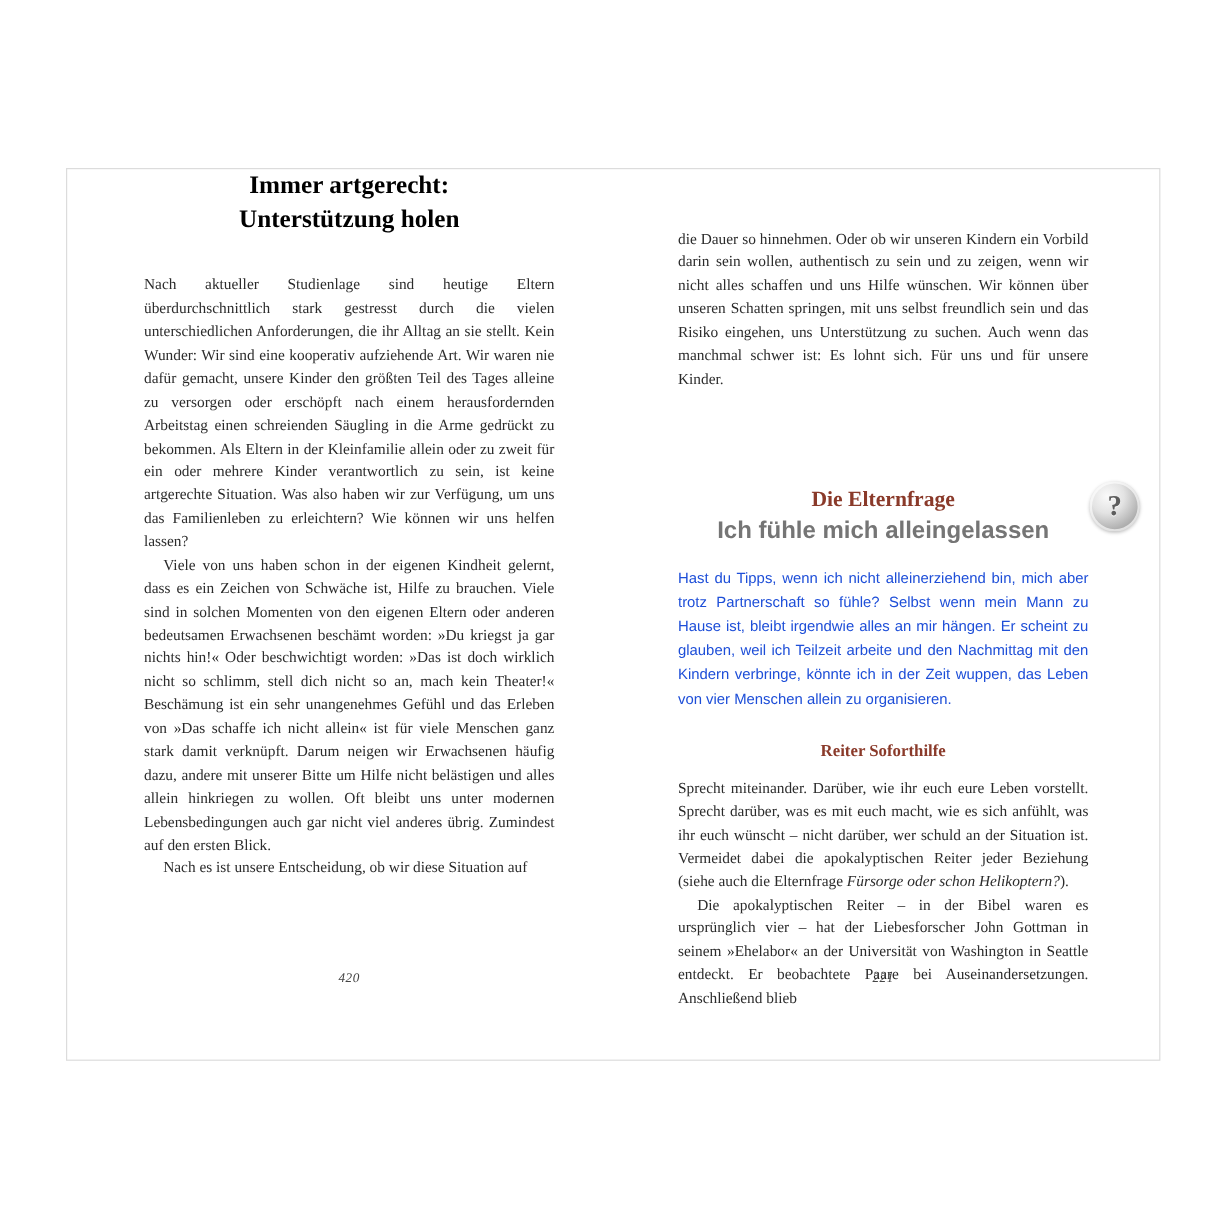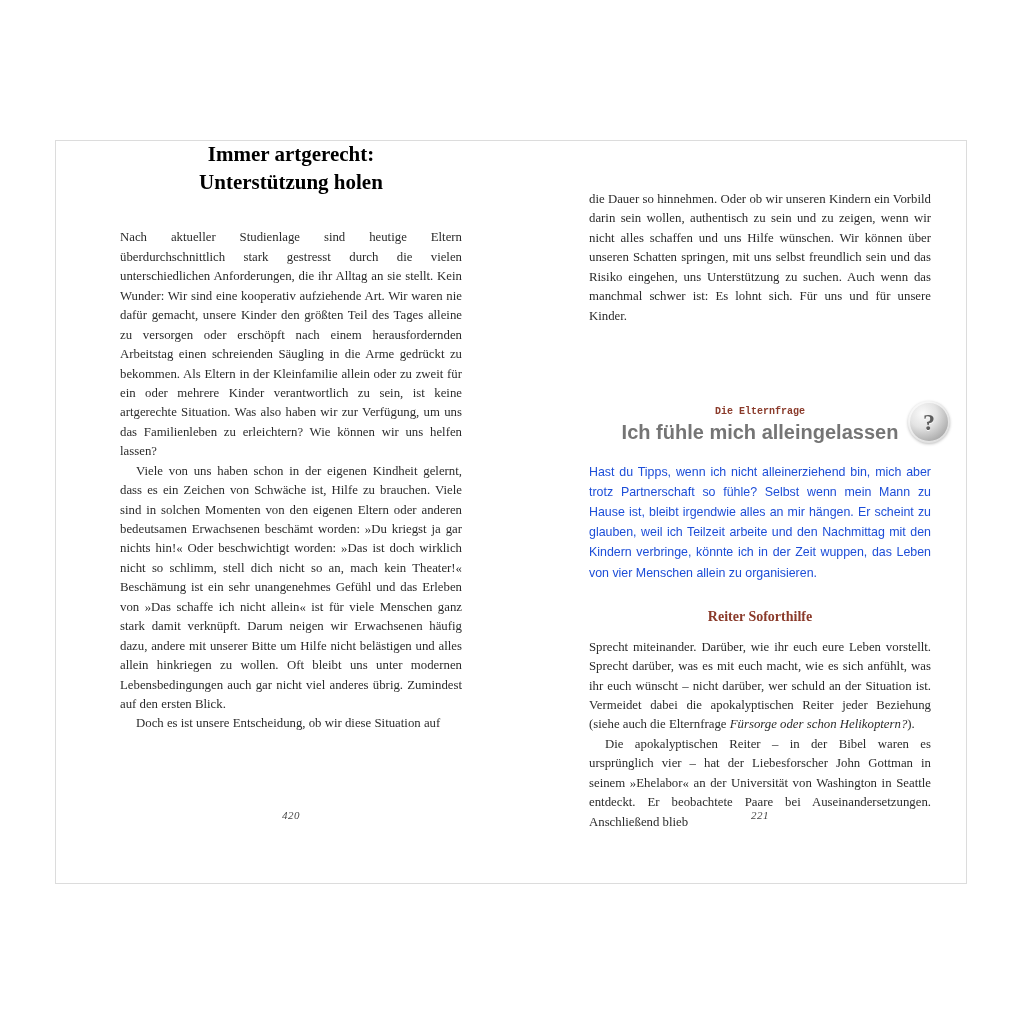--- a/index.html
+++ b/index.html
@@ -20,21 +20,21 @@
     background: #ffffff;
     border: 1px solid #dcdcdc;
     box-sizing: border-box;
   }
   .page {
     position: absolute;
     top: 0;
     height: 100%;
   }
   .page-left  { left: 64px;  width: 342px; }
-  .page-right { left: 509px; width: 342px; margin-left: 24px; }
+  .page-right { left: 509px; width: 342px; }
 
   .chapter-heading {
     text-align: center;
     color: #000000;
     font-weight: bold;
     font-size: 21px;
     line-height: 1.32;
     font-family: "Liberation Serif", serif;
   }
   .body-text {
@@ -48,24 +48,24 @@
   .body-text p { margin: 0; }
   .body-text p.indent { text-indent: 16px; }
   .left-body { margin-top: 32px; }
   .right-body { margin-top: 49px; }
 
   .elternfrage-block {
     margin-top: 80px;
     text-align: center;
   }
   .elternfrage-kicker {
-    font-size: 10px;
+    font-size: 18px;
     font-weight: bold;
     color: #8a3a2a;
-    font-family: Liberation Mono, monospace;
+    font-family: Liberation Serif, serif;
   }
   .elternfrage-title {
     margin-top: 4px;
     font-size: 20px;
     font-weight: bold;
     color: #757575;
     font-family: "Liberation Sans", sans-serif;
   }
   .question-text {
     margin-top: 18px;
@@ -126,21 +126,21 @@
 <div class="book-spread">
 
   <div class="page page-left">
     <div class="chapter-heading">
       <div>Immer artgerecht:</div>
       <div>Unterstützung holen</div>
     </div>
     <div class="body-text left-body">
       <p>Nach aktueller Studienlage sind heutige Eltern überdurchschnittlich stark gestresst durch die vielen unterschiedlichen Anforderungen, die ihr Alltag an sie stellt. Kein Wunder: Wir sind eine kooperativ aufziehende Art. Wir waren nie dafür gemacht, unsere Kinder den größten Teil des Tages alleine zu versorgen oder erschöpft nach einem herausfordernden Arbeitstag einen schreienden Säugling in die Arme gedrückt zu bekommen. Als Eltern in der Kleinfamilie allein oder zu zweit für ein oder mehrere Kinder verantwortlich zu sein, ist keine artgerechte Situation. Was also haben wir zur Verfügung, um uns das Familienleben zu erleichtern? Wie können wir uns helfen lassen?</p>
       <p class="indent">Viele von uns haben schon in der eigenen Kindheit gelernt, dass es ein Zeichen von Schwäche ist, Hilfe zu brauchen. Viele sind in solchen Momenten von den eigenen Eltern oder anderen bedeutsamen Erwachsenen beschämt worden: »Du kriegst ja gar nichts hin!« Oder beschwichtigt worden: »Das ist doch wirklich nicht so schlimm, stell dich nicht so an, mach kein Theater!« Beschämung ist ein sehr unangenehmes Gefühl und das Erleben von »Das schaffe ich nicht allein« ist für viele Menschen ganz stark damit verknüpft. Darum neigen wir Erwachsenen häufig dazu, andere mit unserer Bitte um Hilfe nicht belästigen und alles allein hinkriegen zu wollen. Oft bleibt uns unter modernen Lebensbedingungen auch gar nicht viel anderes übrig. Zumindest auf den ersten Blick.</p>
-      <p class="indent">Doch es ist unsere Entscheidung, ob wir diese Situation auf</p>
+      <p class="indent">Nach es ist unsere Entscheidung, ob wir diese Situation auf</p>
     </div>
     <div class="page-number">420</div>
   </div>
 
   <div class="page page-right">
     <div class="body-text right-body">
       <p>die Dauer so hinnehmen. Oder ob wir unseren Kindern ein Vorbild darin sein wollen, authentisch zu sein und zu zeigen, wenn wir nicht alles schaffen und uns Hilfe wünschen. Wir können über unseren Schatten springen, mit uns selbst freundlich sein und das Risiko eingehen, uns Unterstützung zu suchen. Auch wenn das manchmal schwer ist: Es lohnt sich. Für uns und für unsere Kinder.</p>
     </div>
 
     <div class="elternfrage-block">

